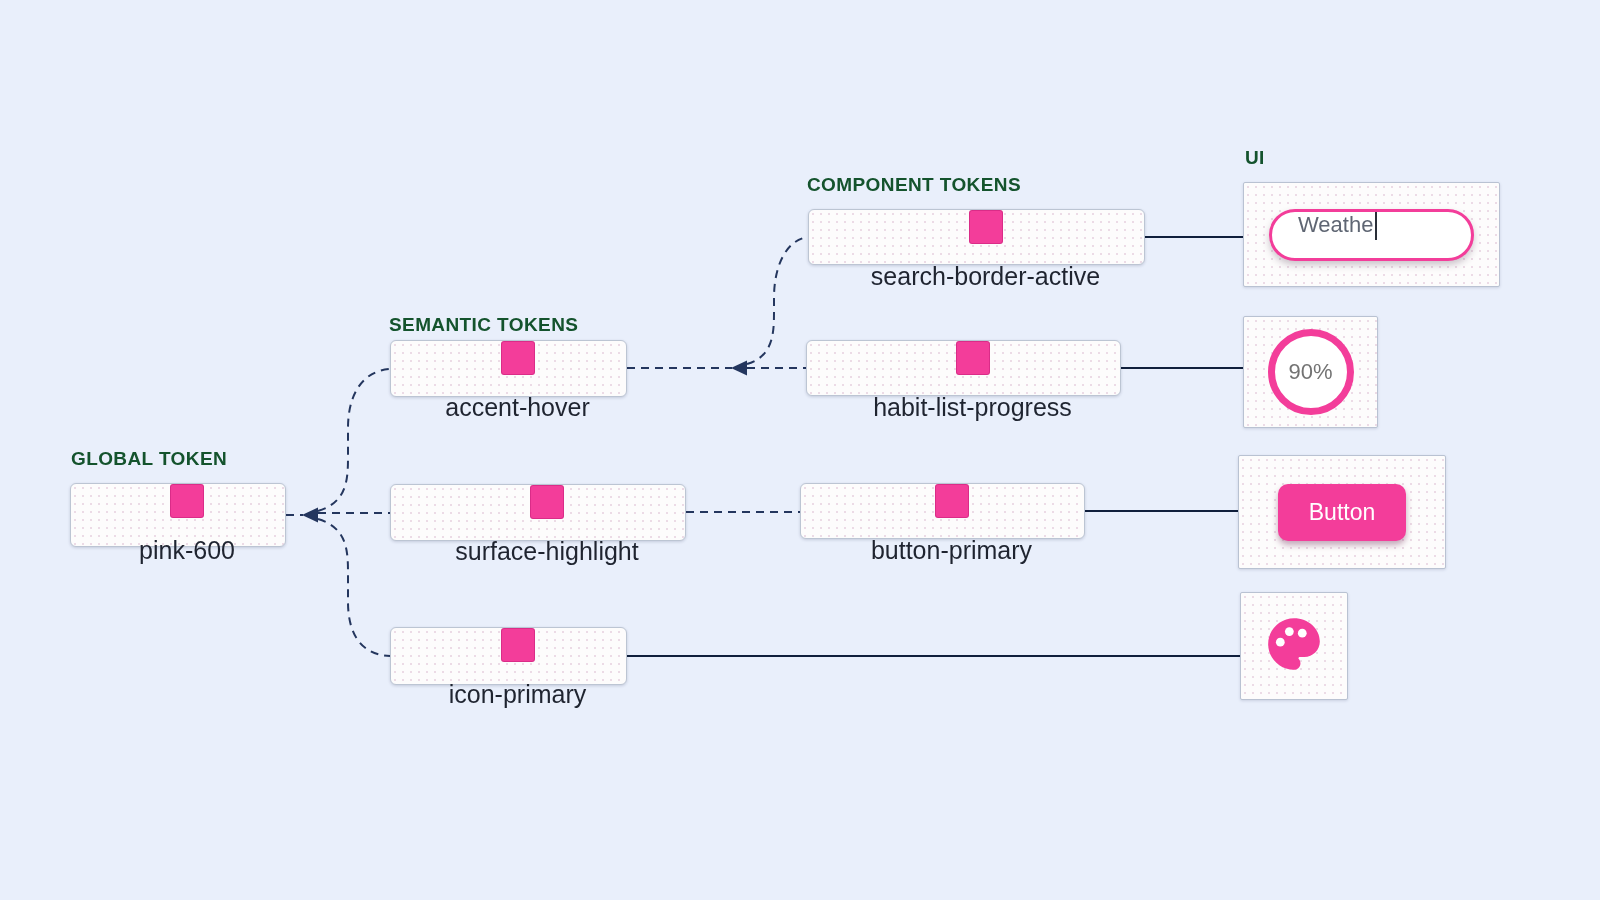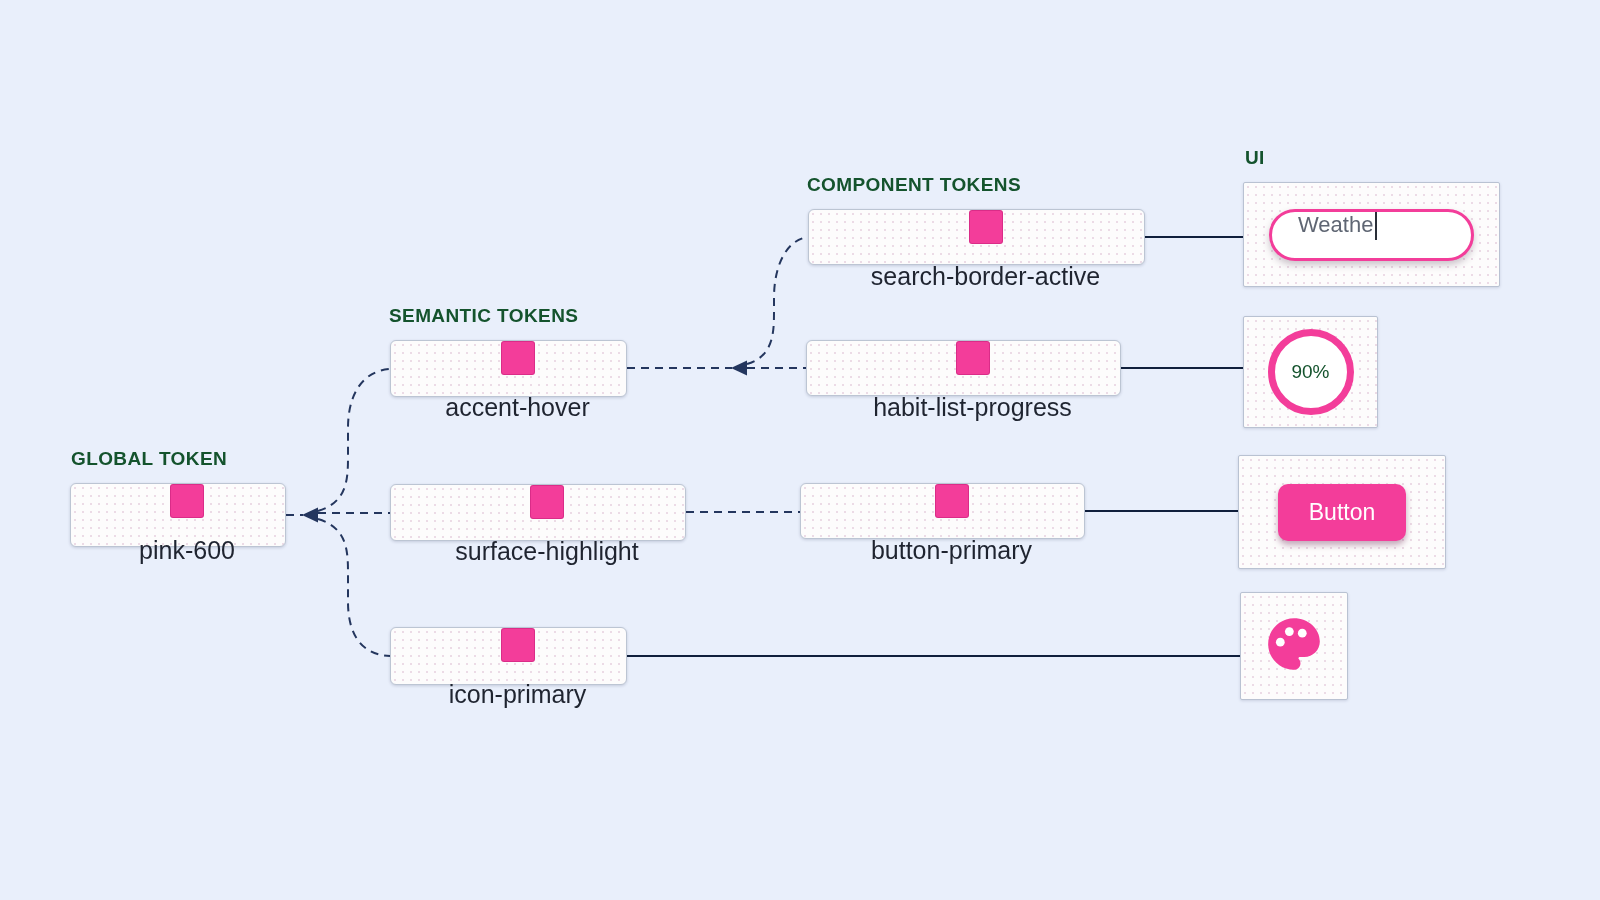--- a/index.html
+++ b/index.html
@@ -81,21 +81,21 @@
   }
 
   .progress-ring{
     width:86px;height:86px;
     border:7px solid #f33d9a;
     border-radius:50%;
     background:#ffffff;
     display:flex;align-items:center;justify-content:center;
     box-sizing:border-box;
   }
-  .progress-text{font-size:19px;color:#14532d;}
+  .progress-text{font-size:22px;color:#737373;}
 
   .demo-button{
     width:128px;height:57px;
     background:#f33d9a;
     border:none;
     border-radius:10px;
     color:#ffffff;
     font-size:23px;
     font-family:"Liberation Sans", sans-serif;
     box-shadow:0 4px 6px rgba(90,10,60,0.35);
@@ -124,21 +124,21 @@
     </g>
     <g stroke="#101f3c" stroke-width="2" fill="none">
       <path d="M 1145 237 H 1243"></path>
       <path d="M 1121 368 H 1243"></path>
       <path d="M 1085 511 H 1238"></path>
       <path d="M 627 656 H 1240"></path>
     </g>
   </svg>
 
   <div class="col-header" style="left:71px;top:448px;">GLOBAL TOKEN</div>
-  <div class="col-header" style="left:389px;top:305px;">SEMANTIC TOKENS</div>
+  <div class="col-header" style="left:389px;top:314px;">SEMANTIC TOKENS</div>
   <div class="col-header" style="left:807px;top:174px;">COMPONENT TOKENS</div>
   <div class="col-header" style="left:1245px;top:147px;">UI</div>
 
   <div class="chip dotted-surface" style="left:70px;top:483px;width:216px;height:64px;">
     <span class="swatch"></span>
     <span class="chip-label">pink-600</span>
   </div>
 
   <div class="chip dotted-surface" style="left:390px;top:340px;width:237px;height:57px;">
     <span class="swatch"></span>

